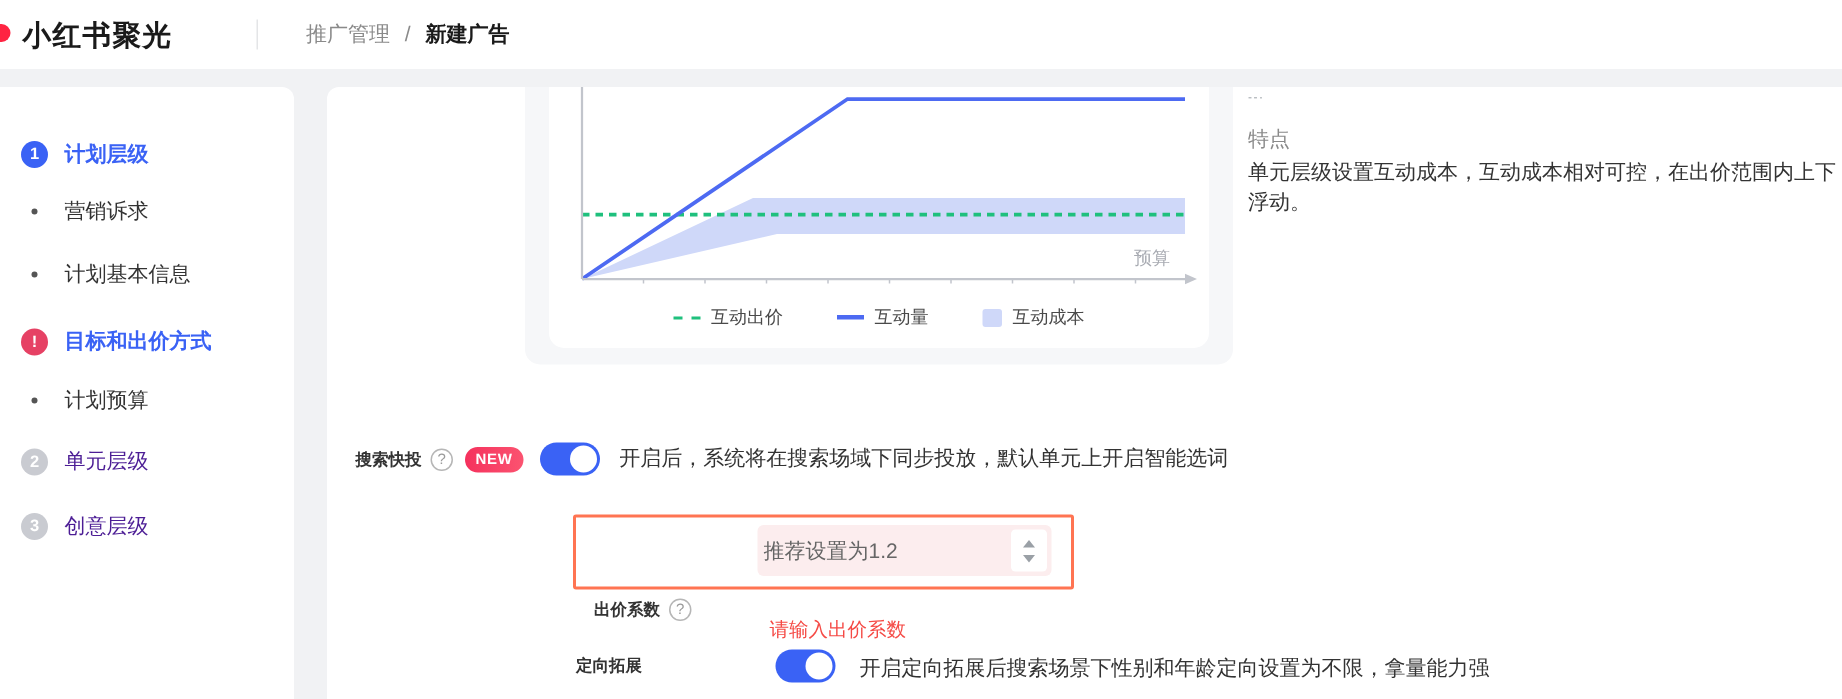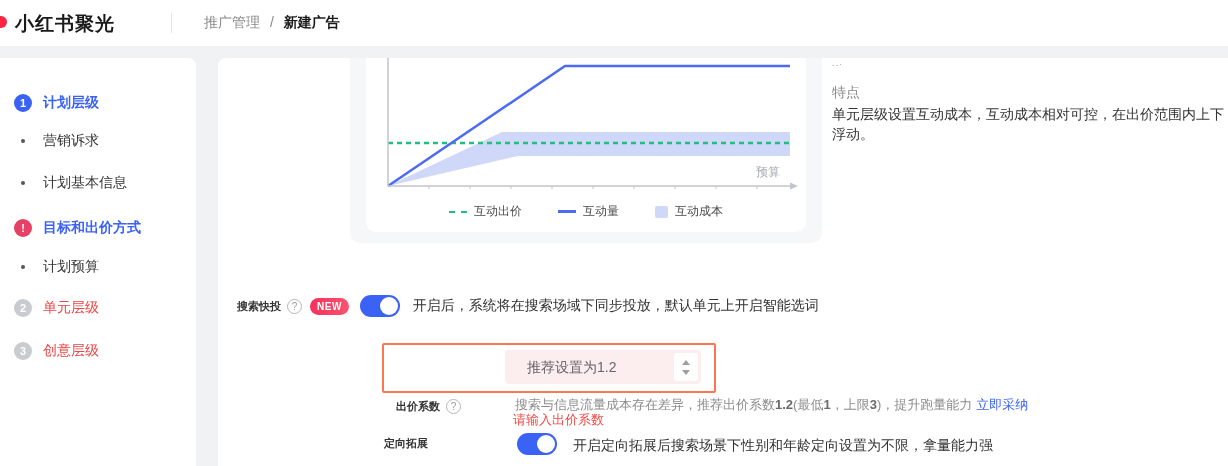--- a/index.html
+++ b/index.html
@@ -23,21 +23,21 @@
   .step { position:absolute; left:14px; display:flex; align-items:center; gap:11px; height:20px; }
   .marker { width:18px; height:18px; border-radius:50%; display:flex; align-items:center; justify-content:center;
             font-size:11px; font-weight:bold; color:#fff; flex:0 0 18px; }
   .marker.blue { background:#3a62f5; }
   .marker.red { background:#e64164; }
   .marker.gray { background:#c9cbd1; }
   .marker.dot { background:transparent; }
   .marker.dot::after { content:""; width:4px; height:4px; border-radius:50%; background:#555; }
   .step-label { font-size:14px; color:#333; white-space:nowrap; }
   .step.active .step-label { color:#3a62f5; font-weight:bold; }
-  .step.disabled .step-label { color:#ef4444;font-family:Liberation Serif, serif; }
+  .step.disabled .step-label { color:#4c1d95;font-family:Liberation Serif, serif; }
   
   .main-card { position:absolute; left:218px; top:58px; width:1010px; height:408px; background:#fff; border-radius:8px 0 0 0; }
   
   .chart-panel { position:absolute; left:132px; top:0; width:472px; height:185px; background:#f6f7f9; border-radius:0 0 10px 10px; }
   .chart-card { position:absolute; left:16px; top:0; width:440px; height:174px; background:#fff; border-radius:0 0 10px 10px; }
   .chart-card svg { position:absolute; left:0; top:0; }
   .xaxis-label { position:absolute; right:26px; top:106px; font-size:12px; color:#a8abb2; }
   .legend { position:absolute; left:0; top:145px; width:100%; display:flex; justify-content:center; gap:36px;align-items:center; }
   .legend-item { display:flex; align-items:center; gap:7px; font-size:12px; color:#4a4a4a; }
   .lg-dash { width:18px; height:0; border-top:2px dashed #1fc07d; }
@@ -57,21 +57,21 @@
                font-weight:bold; padding:3px 7px; border-radius:9px; letter-spacing:.5px; }
   .toggle { position:relative; width:40px; height:22px; border-radius:11px; background:#3a62f5; flex:0 0 40px; }
   .toggle .knob { position:absolute; top:2px; left:20px; width:18px; height:18px; border-radius:50%; background:#fff; }
   .row-searchfast .toggle { margin-left:11px; }
   .row-desc { font-size:14px; color:#333; margin-left:13px; white-space:nowrap; }
   
   .highlight-box { position:absolute; left:164px; top:285px; width:334px; height:50px; border:2px solid #ff7452; border-radius:2px; }
   .bid-label-wrap { position:absolute; left:178px; top:294px; display:flex; align-items:center; height:20px;margin-top:44px; }
   .bid-input-wrap { position:absolute; left:287px; top:292px; width:196px; height:34px; background:#fcedee; border-radius:4px; }
   .bid-input { position:absolute; left:0; top:0; width:162px; height:34px; background:transparent; border:none; outline:none;
-               padding-left:22px; font-size:14px; color:#333; font-family:"Liberation Sans","DejaVu Sans",sans-serif; }
+               padding-left:4px; font-size:14px; color:#333; font-family:"Liberation Sans","DejaVu Sans",sans-serif; }
   .bid-input::placeholder { color:#666; opacity:1; }
   .spinner { position:absolute; right:3px; top:3px; width:24px; height:28px; background:#fff; border-radius:3px;
              display:flex; flex-direction:column; align-items:center; justify-content:center; gap:5px; }
   .caret-up { width:0; height:0; border-left:4px solid transparent; border-right:4px solid transparent; border-bottom:5px solid #9aa0a6; }
   .caret-down { width:0; height:0; border-left:4px solid transparent; border-right:4px solid transparent; border-top:5px solid #9aa0a6; }
   .hint-line { position:absolute; left:297px; top:338px; font-size:13px; color:#8c8c8c; white-space:nowrap; }
   .hint-line b { color:#6b6b6b; }
   .hint-link { color:#3a62f5; margin-left:4px; cursor:pointer; }
   .error-line { position:absolute; left:295px; top:353px; font-size:13px; color:#f54a45; }
   
@@ -184,23 +184,20 @@
     <span class="form-label">出价系数</span>
     <span class="help-icon">?</span>
   </div>
   <div class="bid-input-wrap">
     <input class="bid-input" type="text" placeholder="推荐设置为1.2" style="">
     <div class="spinner">
       <span class="caret-up"></span>
       <span class="caret-down"></span>
     </div>
   </div>
-  <div class="hint-line">
-    <span>搜索与信息流量成本存在差异，推荐出价系数</span><b>1.2</b><span>(最低</span><b>1</b><span>，上限</span><b>3</b><span>)，提升跑量能力</span><span class="hint-link">立即采纳</span>
-  </div>
   <div class="error-line">请输入出价系数</div>
 
   <span class="form-label targeting-label">定向拓展</span>
   <span class="toggle targeting-toggle">
       <span class="knob"></span>
     </span>
   <span class="targeting-desc">开启定向拓展后搜索场景下性别和年龄定向设置为不限，拿量能力强</span>
 
 </div>
 

